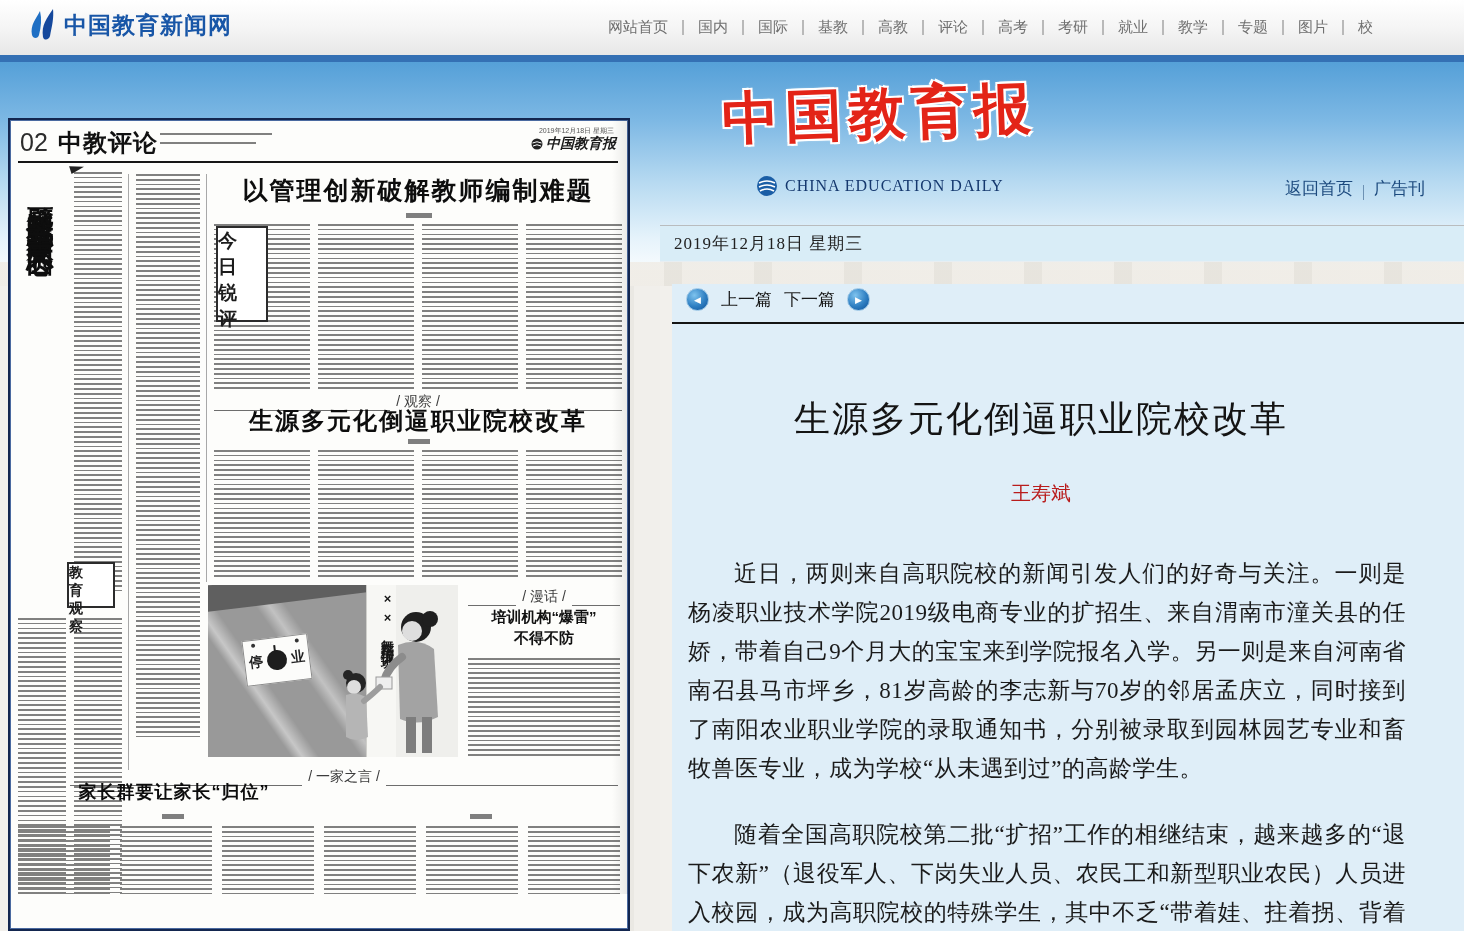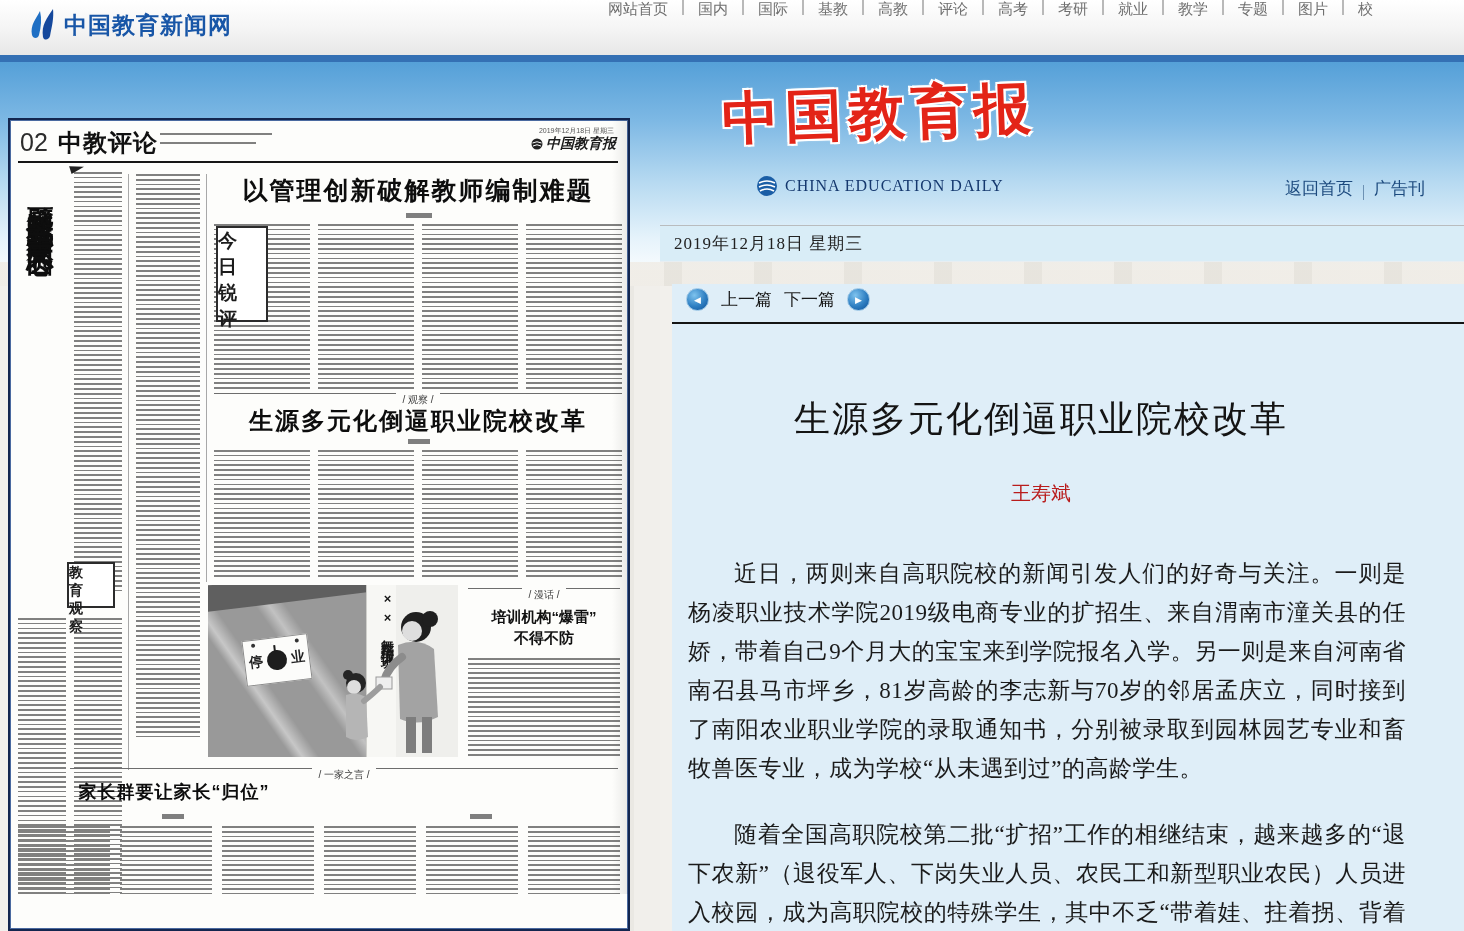--- a/index.html
+++ b/index.html
@@ -5,21 +5,21 @@
   * { margin:0; padding:0; box-sizing:border-box; }
   html,body { width:1464px; height:931px; overflow:hidden; background:#fff;
     font-family:"Liberation Sans","DejaVu Sans",sans-serif; }
   #page { position:relative; width:1464px; height:931px; overflow:hidden; }
 
   
   #site-header { position:absolute; left:0; top:0; width:1464px; height:55px;
     background:linear-gradient(180deg,#ffffff 0%,#f4f4f4 55%,#e7e7e7 100%); }
   #logo-wrap { position:absolute; left:26px; top:9px; display:flex; align-items:center; gap:8px; }
   #logo-text { font-size:23px; font-weight:bold; color:#1856a7; letter-spacing:1px; }
-  #top-nav { position:absolute; left:608px; top:0; height:55px; display:flex; white-space:nowrap; }
+  #top-nav { position:absolute; left:608px; top:0; height:55px; display:flex; align-items:center; white-space:nowrap; }
   .nav-item { font-size:15px; color:#6f6f6f; cursor:pointer; }
   .nav-sep { display:inline-block; width:2px; height:15px; background:#b9b9b9; margin:0 14px; }
   #blue-bar { position:absolute; left:0; top:55px; width:1464px; height:7px; background:#3470b4; }
 
   
   #main { position:absolute; left:0; top:62px; width:1464px; height:869px; background:#f2f0ed; }
   #banner-grad { position:absolute; left:0; top:0; width:1464px; height:208px;
     background:linear-gradient(180deg,#55a0d8 0%,#7db8e4 28%,#b7daf1 58%,#e6f3fb 85%,#f8fcfe 100%); }
   #texture-band { position:absolute; left:0; top:200px; width:1464px; height:24px;
     background:repeating-linear-gradient(90deg,#f0ede7 0 34px,#e6e3dc 34px 52px,#efece6 52px 90px); opacity:.9; }
@@ -95,21 +95,21 @@
     grid-template-columns:1fr 1fr; align-items:center; justify-items:center;
     font-weight:bold; color:#1c1c1c; font-family:"Liberation Serif","DejaVu Serif",serif; }
   #np-stamp-observe { left:57px; top:442px; width:48px; height:46px; font-size:14px; }
   #np-stamp-today { left:206px; top:106px; width:52px; height:96px; font-size:19px;
     grid-template-columns:1fr 1fr; z-index:3; }
 
   .np-col { position:absolute; }
   #np-headline-top { position:absolute; left:204px; top:54px; width:408px; text-align:center;
     font-size:25px; font-weight:bold; color:#0d0d0d; letter-spacing:2px; }
   .author-bar { position:absolute; height:5px; background:rgba(60,60,60,.65); }
-  .np-divider { position:absolute; display:flex; align-items:flex-start; gap:6px; color:#3c3c3c; font-size:10px; }
+  .np-divider { position:absolute; display:flex; align-items:flex-end; gap:6px; color:#3c3c3c; font-size:14px; }
   .np-divider .ln { flex:1; height:1px; background:#6d6d6d; }
   #np-headline-mid { position:absolute; left:204px; top:285px; width:408px; text-align:center;
     font-size:24px; font-weight:bold; color:#0d0d0d; letter-spacing:2px; }
 
   
   #cartoon { position:absolute; left:198px; top:465px; width:250px; height:172px; background:#efefec; overflow:hidden; }
   #cartoon-door { position:absolute; left:0; top:0; width:158px; height:172px; background:#999;
     background-image:linear-gradient(55deg,rgba(255,255,255,0) 30%,rgba(255,255,255,.45) 34%,rgba(255,255,255,0) 40%,rgba(255,255,255,0) 55%,rgba(255,255,255,.4) 60%,rgba(255,255,255,0) 66%); }
   #cartoon-door-top { position:absolute; left:-8px; top:-10px; width:190px; height:26px; background:#5f5f5f; transform:rotate(-7deg); }
   #closed-sign { position:absolute; left:36px; top:52px; width:66px; height:46px; background:#fcfcfa;

